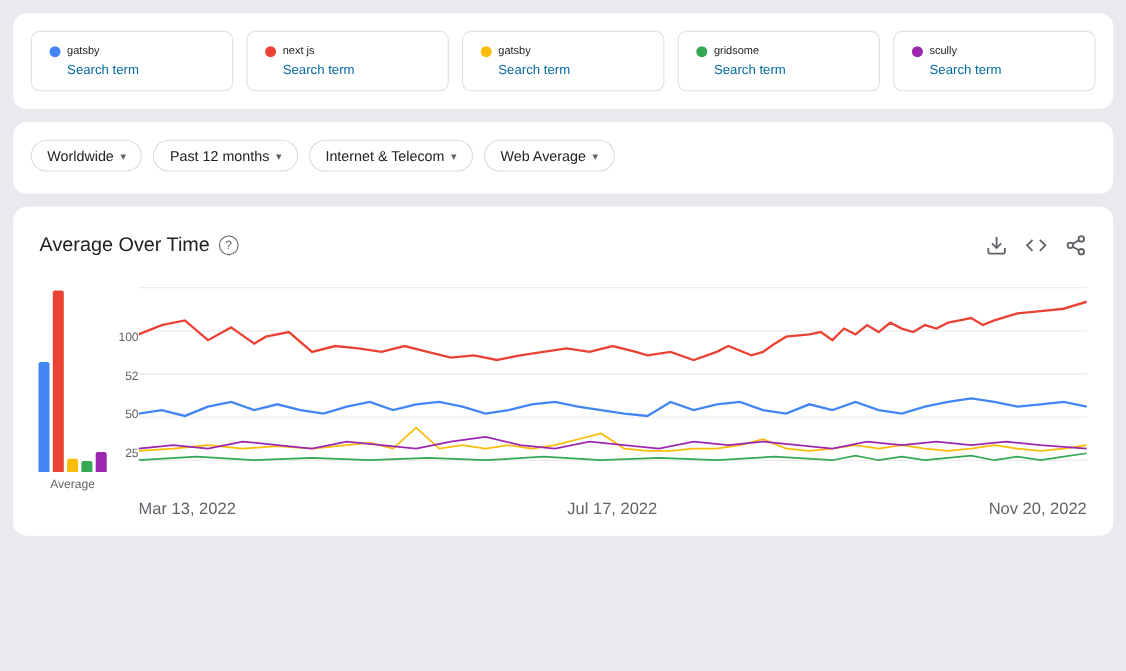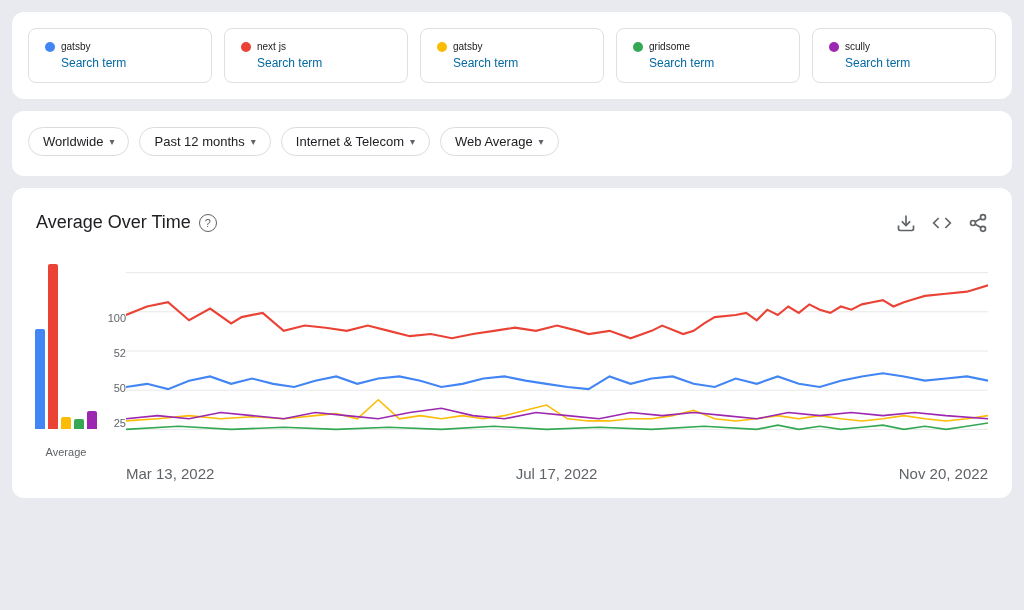--- a/index.html
+++ b/index.html
@@ -116,21 +116,20 @@
       display: flex;
       gap: 0;
       align-items: flex-end;
     }
     .bar-chart {
       width: 60px;
       display: flex;
       flex-direction: column;
       align-items: center;
       padding-bottom: 24px;
-      gap: 11px;
     }
     .bars {
       display: flex;
       align-items: flex-end;
       gap: 3px;
       height: 180px;
     }
     .bar {
       width: 10px;
       border-radius: 2px 2px 0 0;

